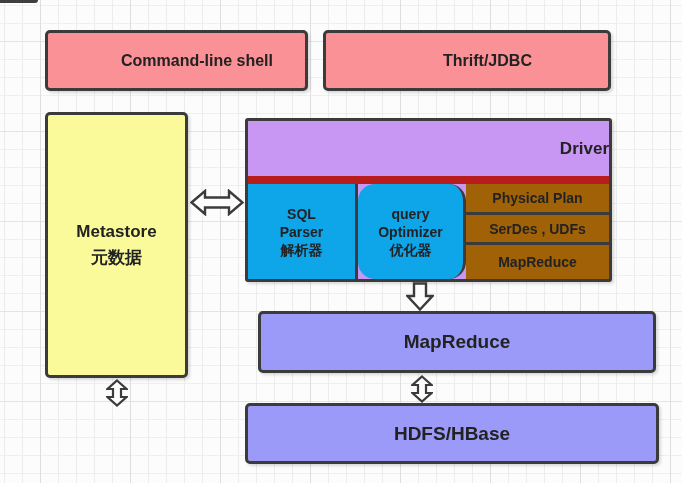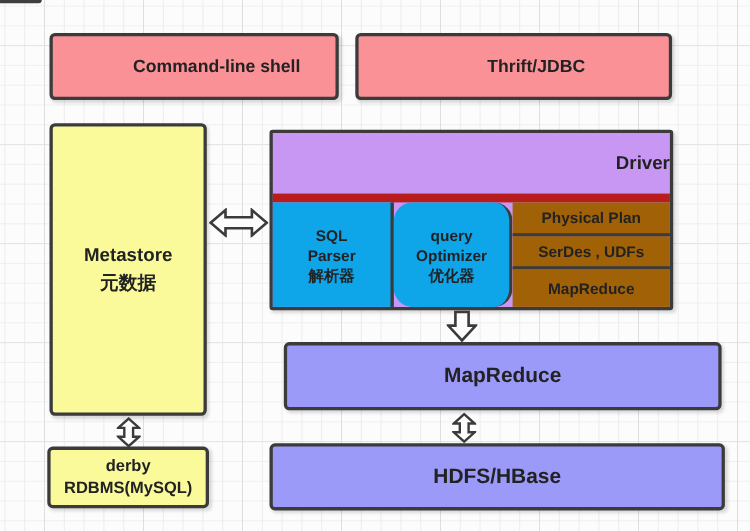--- a/index.html
+++ b/index.html
@@ -127,24 +127,20 @@
   </div>
 
   <div class="node blue bigbox" style="left:258px;top:311px;width:398px;height:62px;text-align:right;">
     <span>MapReduce</span>
   </div>
 
   <div class="node blue bigbox" style="left:245px;top:403px;width:414px;height:61px;">
     <span>HDFS/HBase</span>
   </div>
 
-  <div class="node yellow derby" style="left:43px;top:406px;width:147px;height:56px;">
-    <span>derby</span>
-    <span>RDBMS(MySQL)</span>
-  </div>
 
   <div class="arrow" style="left:190px;top:189px;">
     <svg width="54" height="27" viewBox="0 0 54 27">
       <polygon points="1.5,13.5 15,2 15,8.5 39,8.5 39,2 52.5,13.5 39,25 39,18.5 15,18.5 15,25" fill="#fdfdfd" stroke="#3b3b3b" stroke-width="2.4" stroke-linejoin="miter"></polygon>
     </svg>
   </div>
 
   <div class="arrow" style="left:406px;top:282px;">
     <svg width="28" height="29" viewBox="0 0 28 29">
       <polygon points="8,1.5 20,1.5 20,14 26.5,14 14,27.5 1.5,14 8,14" fill="#fdfdfd" stroke="#3b3b3b" stroke-width="2.4" stroke-linejoin="miter"></polygon>

